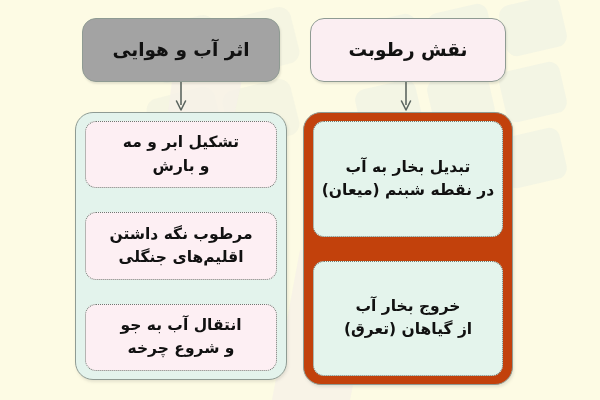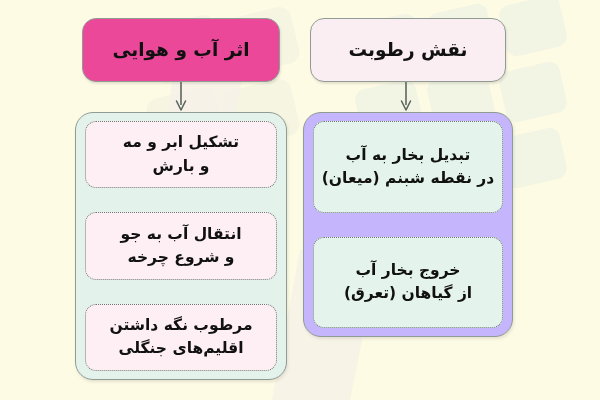--- a/index.html
+++ b/index.html
@@ -58,21 +58,21 @@
   }
   .header-box .header-label {
     font-size: 18.5px;
     font-weight: 700;
     color: #111111;
     line-height: 1.35;
     letter-spacing: 0;
     text-align: center;
     direction: rtl;
   }
-  .hdr-mint { background: #ec4899; }
+  .hdr-mint { background: #a3a3a3; }
   .hdr-pink { background: #fbeef2; }
 
   
   .arrow {
     position: absolute;
     top: 82px;
     height: 30px;
     width: 16px;
   }
   .arrow-left-pos  { left: 95px; }
@@ -87,21 +87,21 @@
     border: 1.4px solid #8f9b93;
     border-radius: 18px;
     box-sizing: border-box;
     padding: 8px 9px;
     display: flex;
     flex-direction: column;
     gap: 24px;
     box-shadow: 1px 2px 3px rgba(120,120,110,0.18);
   }
   .grp-mint { background: #e3f3ec; height: 268px; }
-  .grp-pink { background: #c4b5fd; height: 225px; }
+  .grp-pink { background: #c2410c; height: 273px; }
 
   
   .card {
     flex: 1 1 0;
     border: 1.7px dotted #6e7a72;
     border-radius: 11px;
     box-sizing: border-box;
     display: flex;
     align-items: center;
     justify-content: center;
@@ -159,26 +159,26 @@
       <line x1="8" y1="0" x2="8" y2="23" stroke="#5c6660" stroke-width="1.6"></line>
       <path d="M3.5 19 L8 28 L12.5 19" fill="none" stroke="#5c6660" stroke-width="1.6" stroke-linecap="round" stroke-linejoin="round"></path>
     </svg>
 
     <div class="group-box grp-mint">
       <div class="card card-pink">
         <span class="card-label">تشکیل ابر و مه
 و بارش</span>
       </div>
       <div class="card card-pink">
+        <span class="card-label">مرطوب نگه داشتن
+اقلیم‌های جنگلی</span>
+      </div>
+      <div class="card card-pink">
         <span class="card-label">انتقال آب به جو
 و شروع چرخه</span>
-      </div>
-      <div class="card card-pink">
-        <span class="card-label">مرطوب نگه داشتن
-اقلیم‌های جنگلی</span>
       </div>
     </div>
 
   </div>
 
   <div class="column col-left">
 
     <div class="header-box hdr-pink">
       <span class="header-label">نقش رطوبت</span>
     </div>

